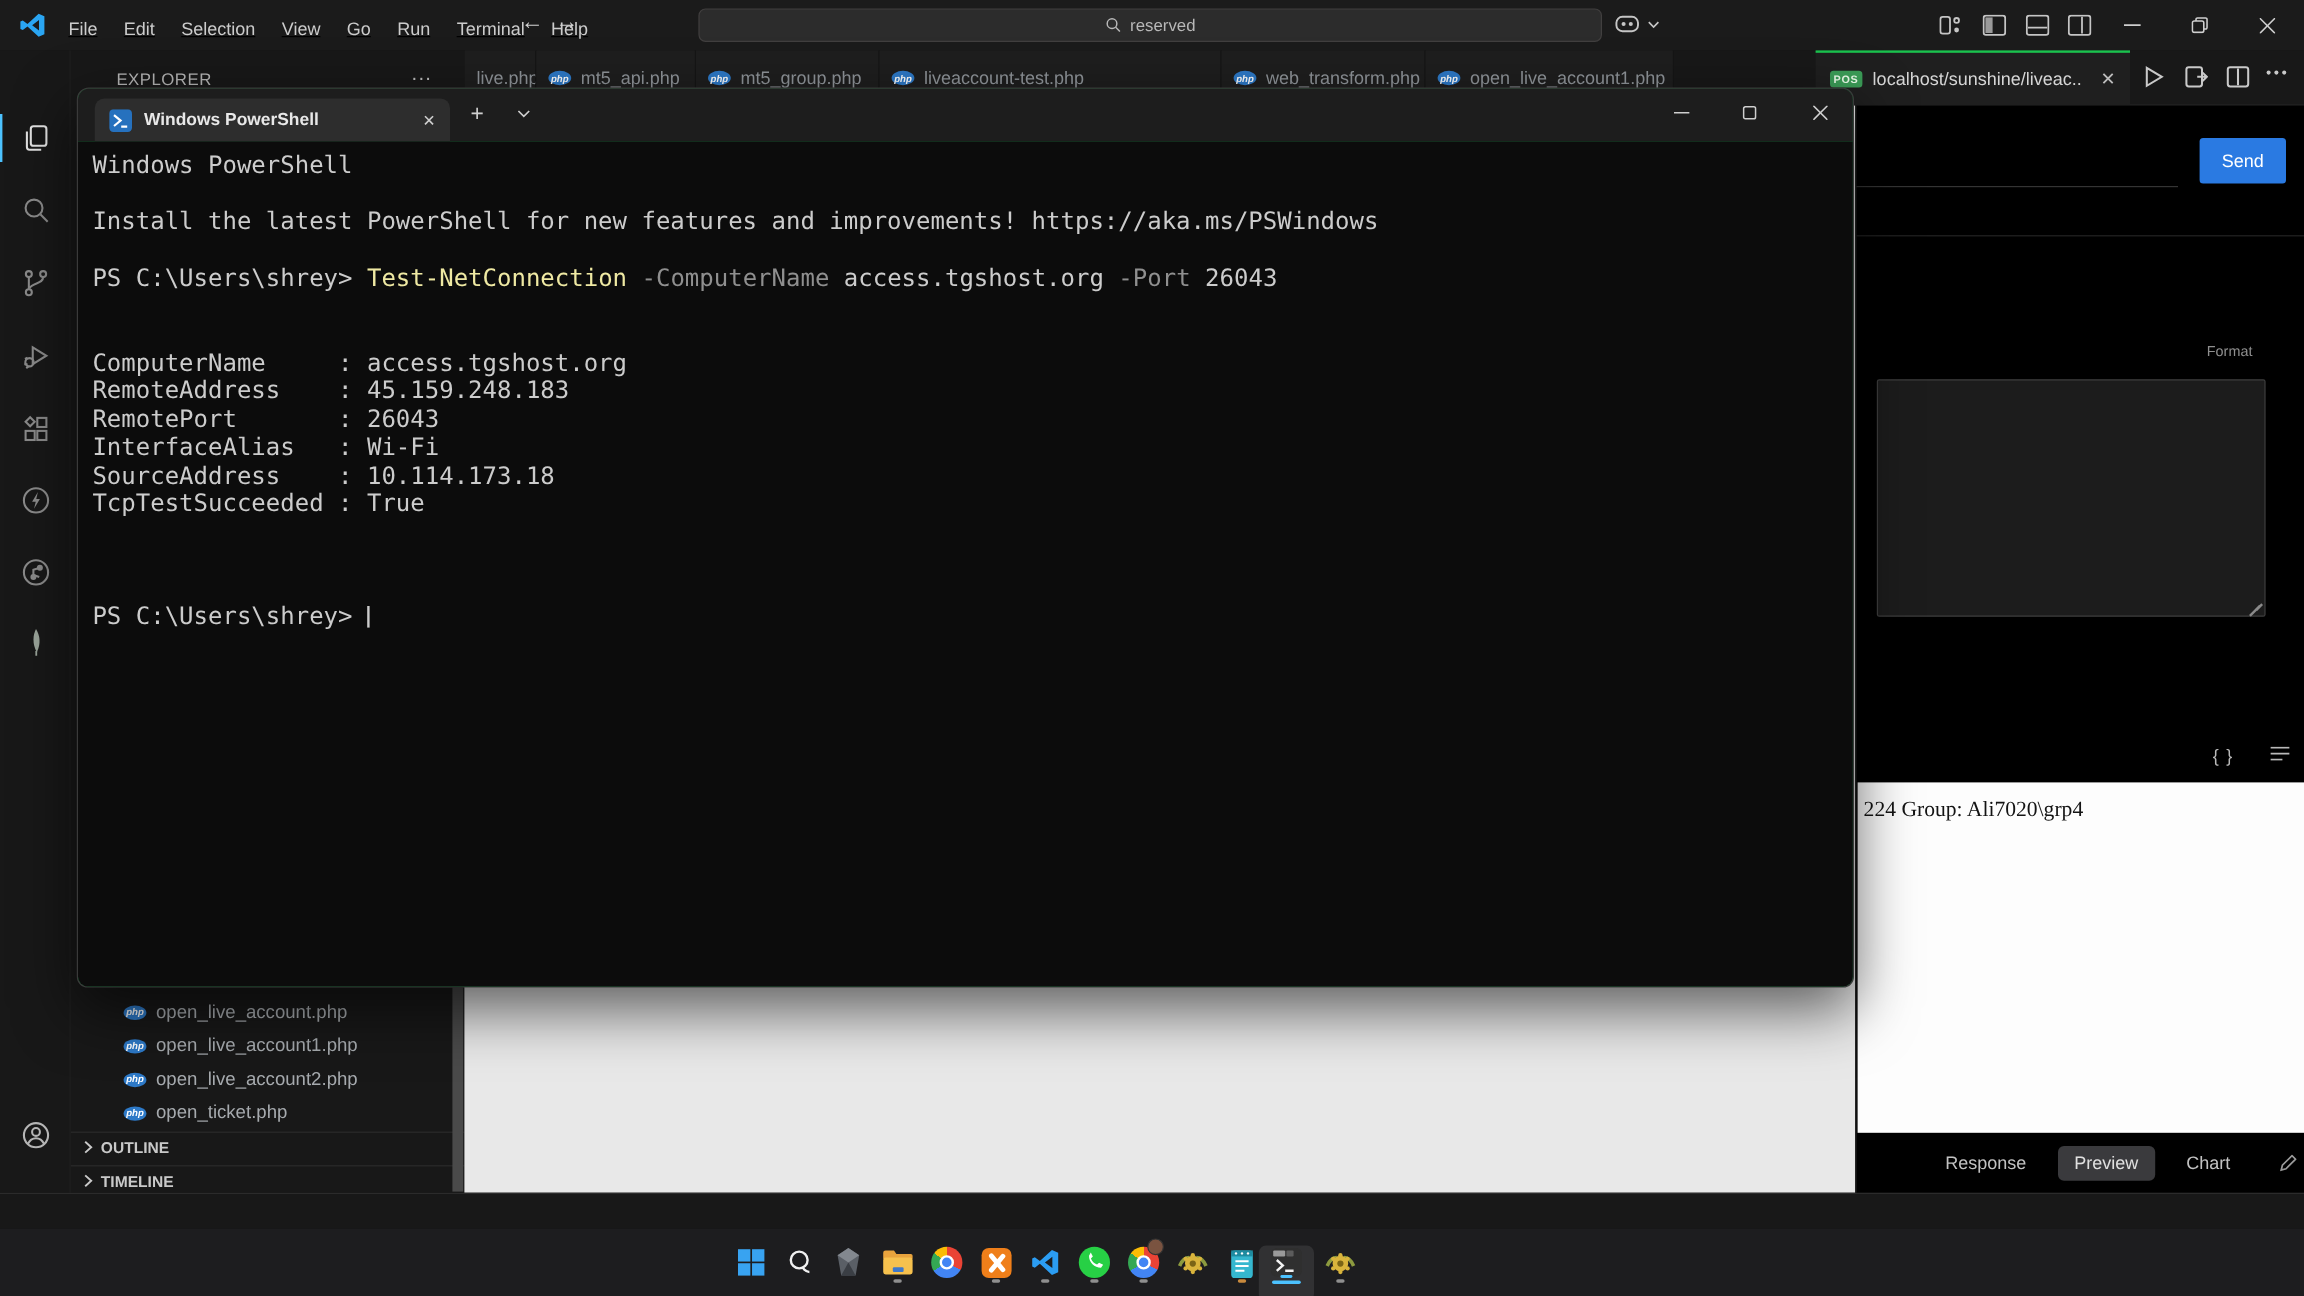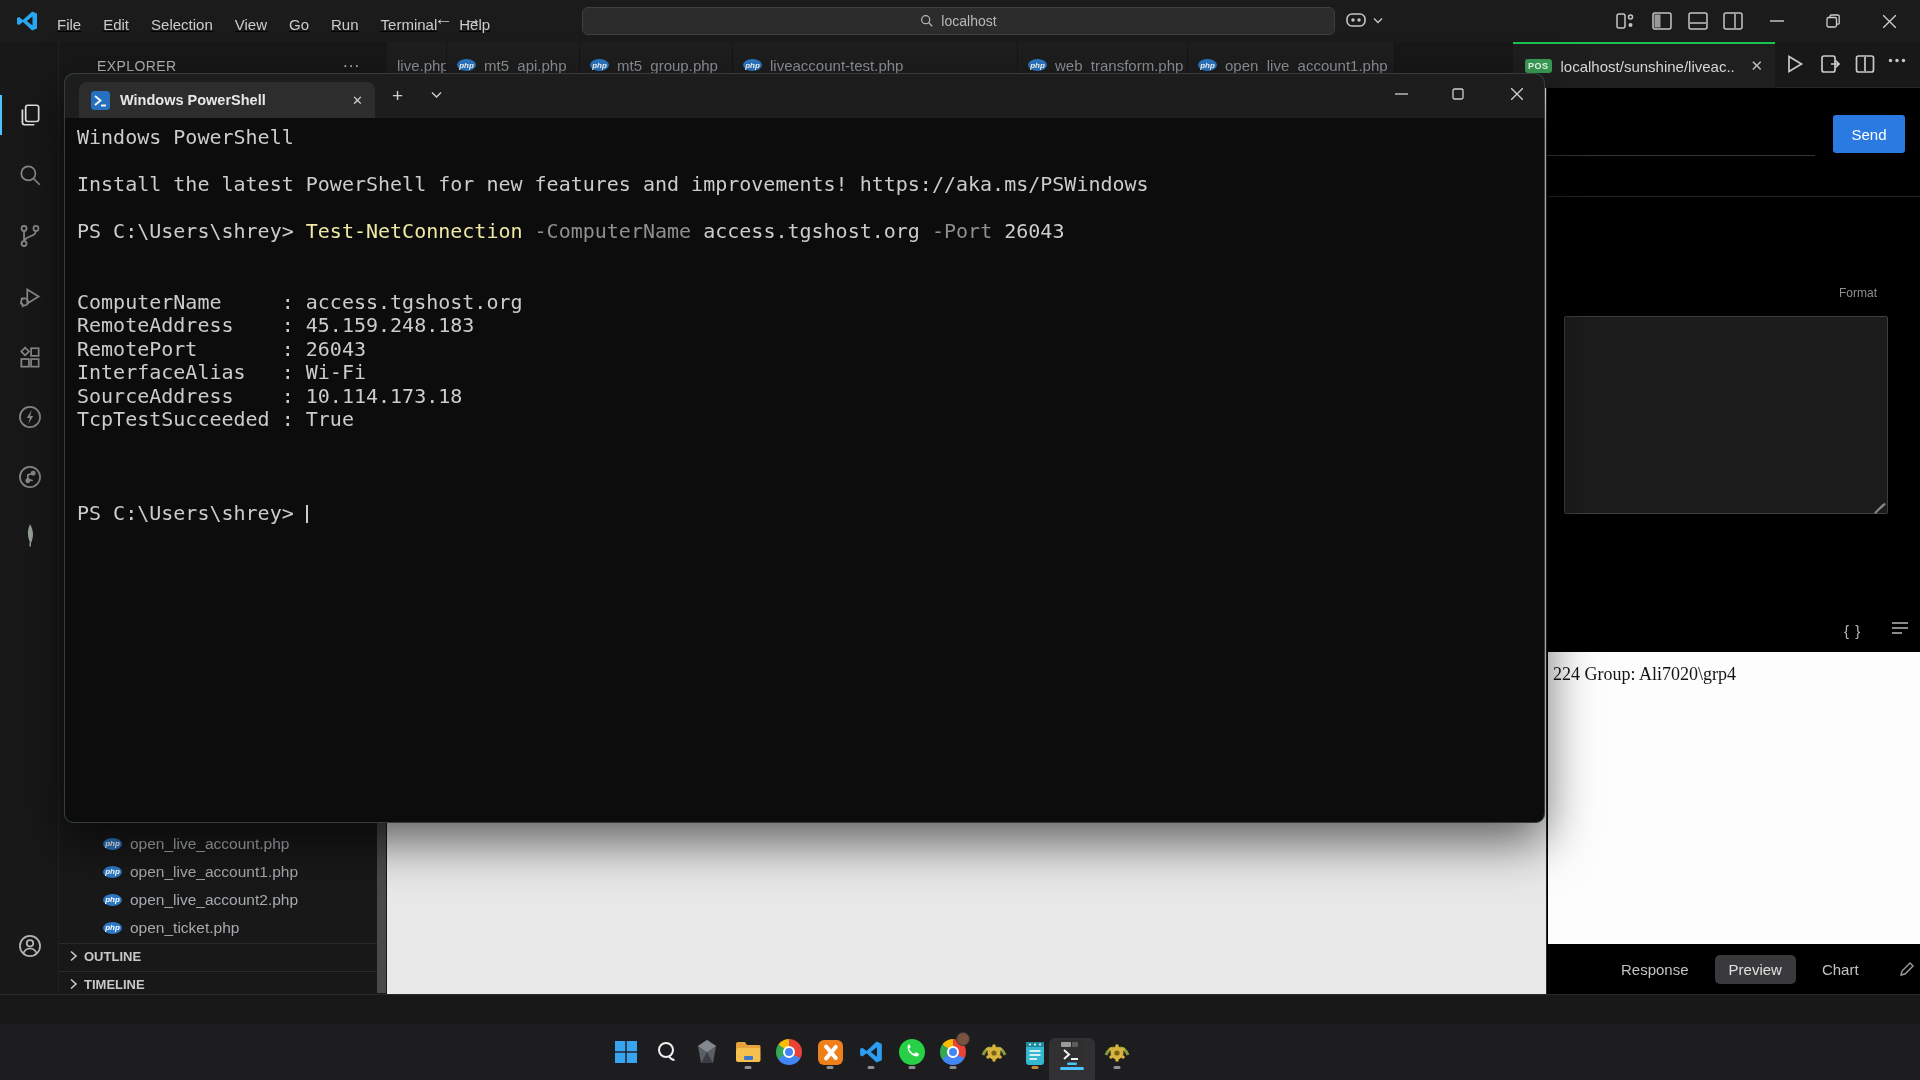--- a/index.html
+++ b/index.html
@@ -119,21 +119,21 @@
     </div>
     <span class="abs nav-arrow" style="left:434px;">←</span>
     <span class="abs nav-arrow" style="left:463px;">→</span>
     <div id="cmdcenter" class="abs">
       <span>
         <svg width="14" height="14" viewBox="0 0 16 16">
             <circle cx="6.5" cy="6.5" r="4.6" fill="none" stroke="#b8b8b8" stroke-width="1.4"></circle>
             <line x1="10" y1="10" x2="14" y2="14" stroke="#b8b8b8" stroke-width="1.4"></line>
           </svg>
       </span>
-      <span>localhost</span>
+      <span>reserved</span>
     </div>
     <span class="abs" style="left:1345px;top:10px;display:flex;align-items:center;gap:6px;">
       <svg width="22" height="20" viewBox="0 0 22 20">
           <rect x="2" y="4" width="18" height="12" rx="5" fill="none" stroke="#c5c5c5" stroke-width="1.6"></rect>
           <circle cx="8" cy="10" r="1.7" fill="#c5c5c5"></circle>
           <circle cx="14" cy="10" r="1.7" fill="#c5c5c5"></circle>
         </svg>
       <svg width="10" height="7" viewBox="0 0 10 7">
           <polyline points="1,1.5 5,5.5 9,1.5" fill="none" stroke="#c5c5c5" stroke-width="1.4"></polyline>
         </svg>

